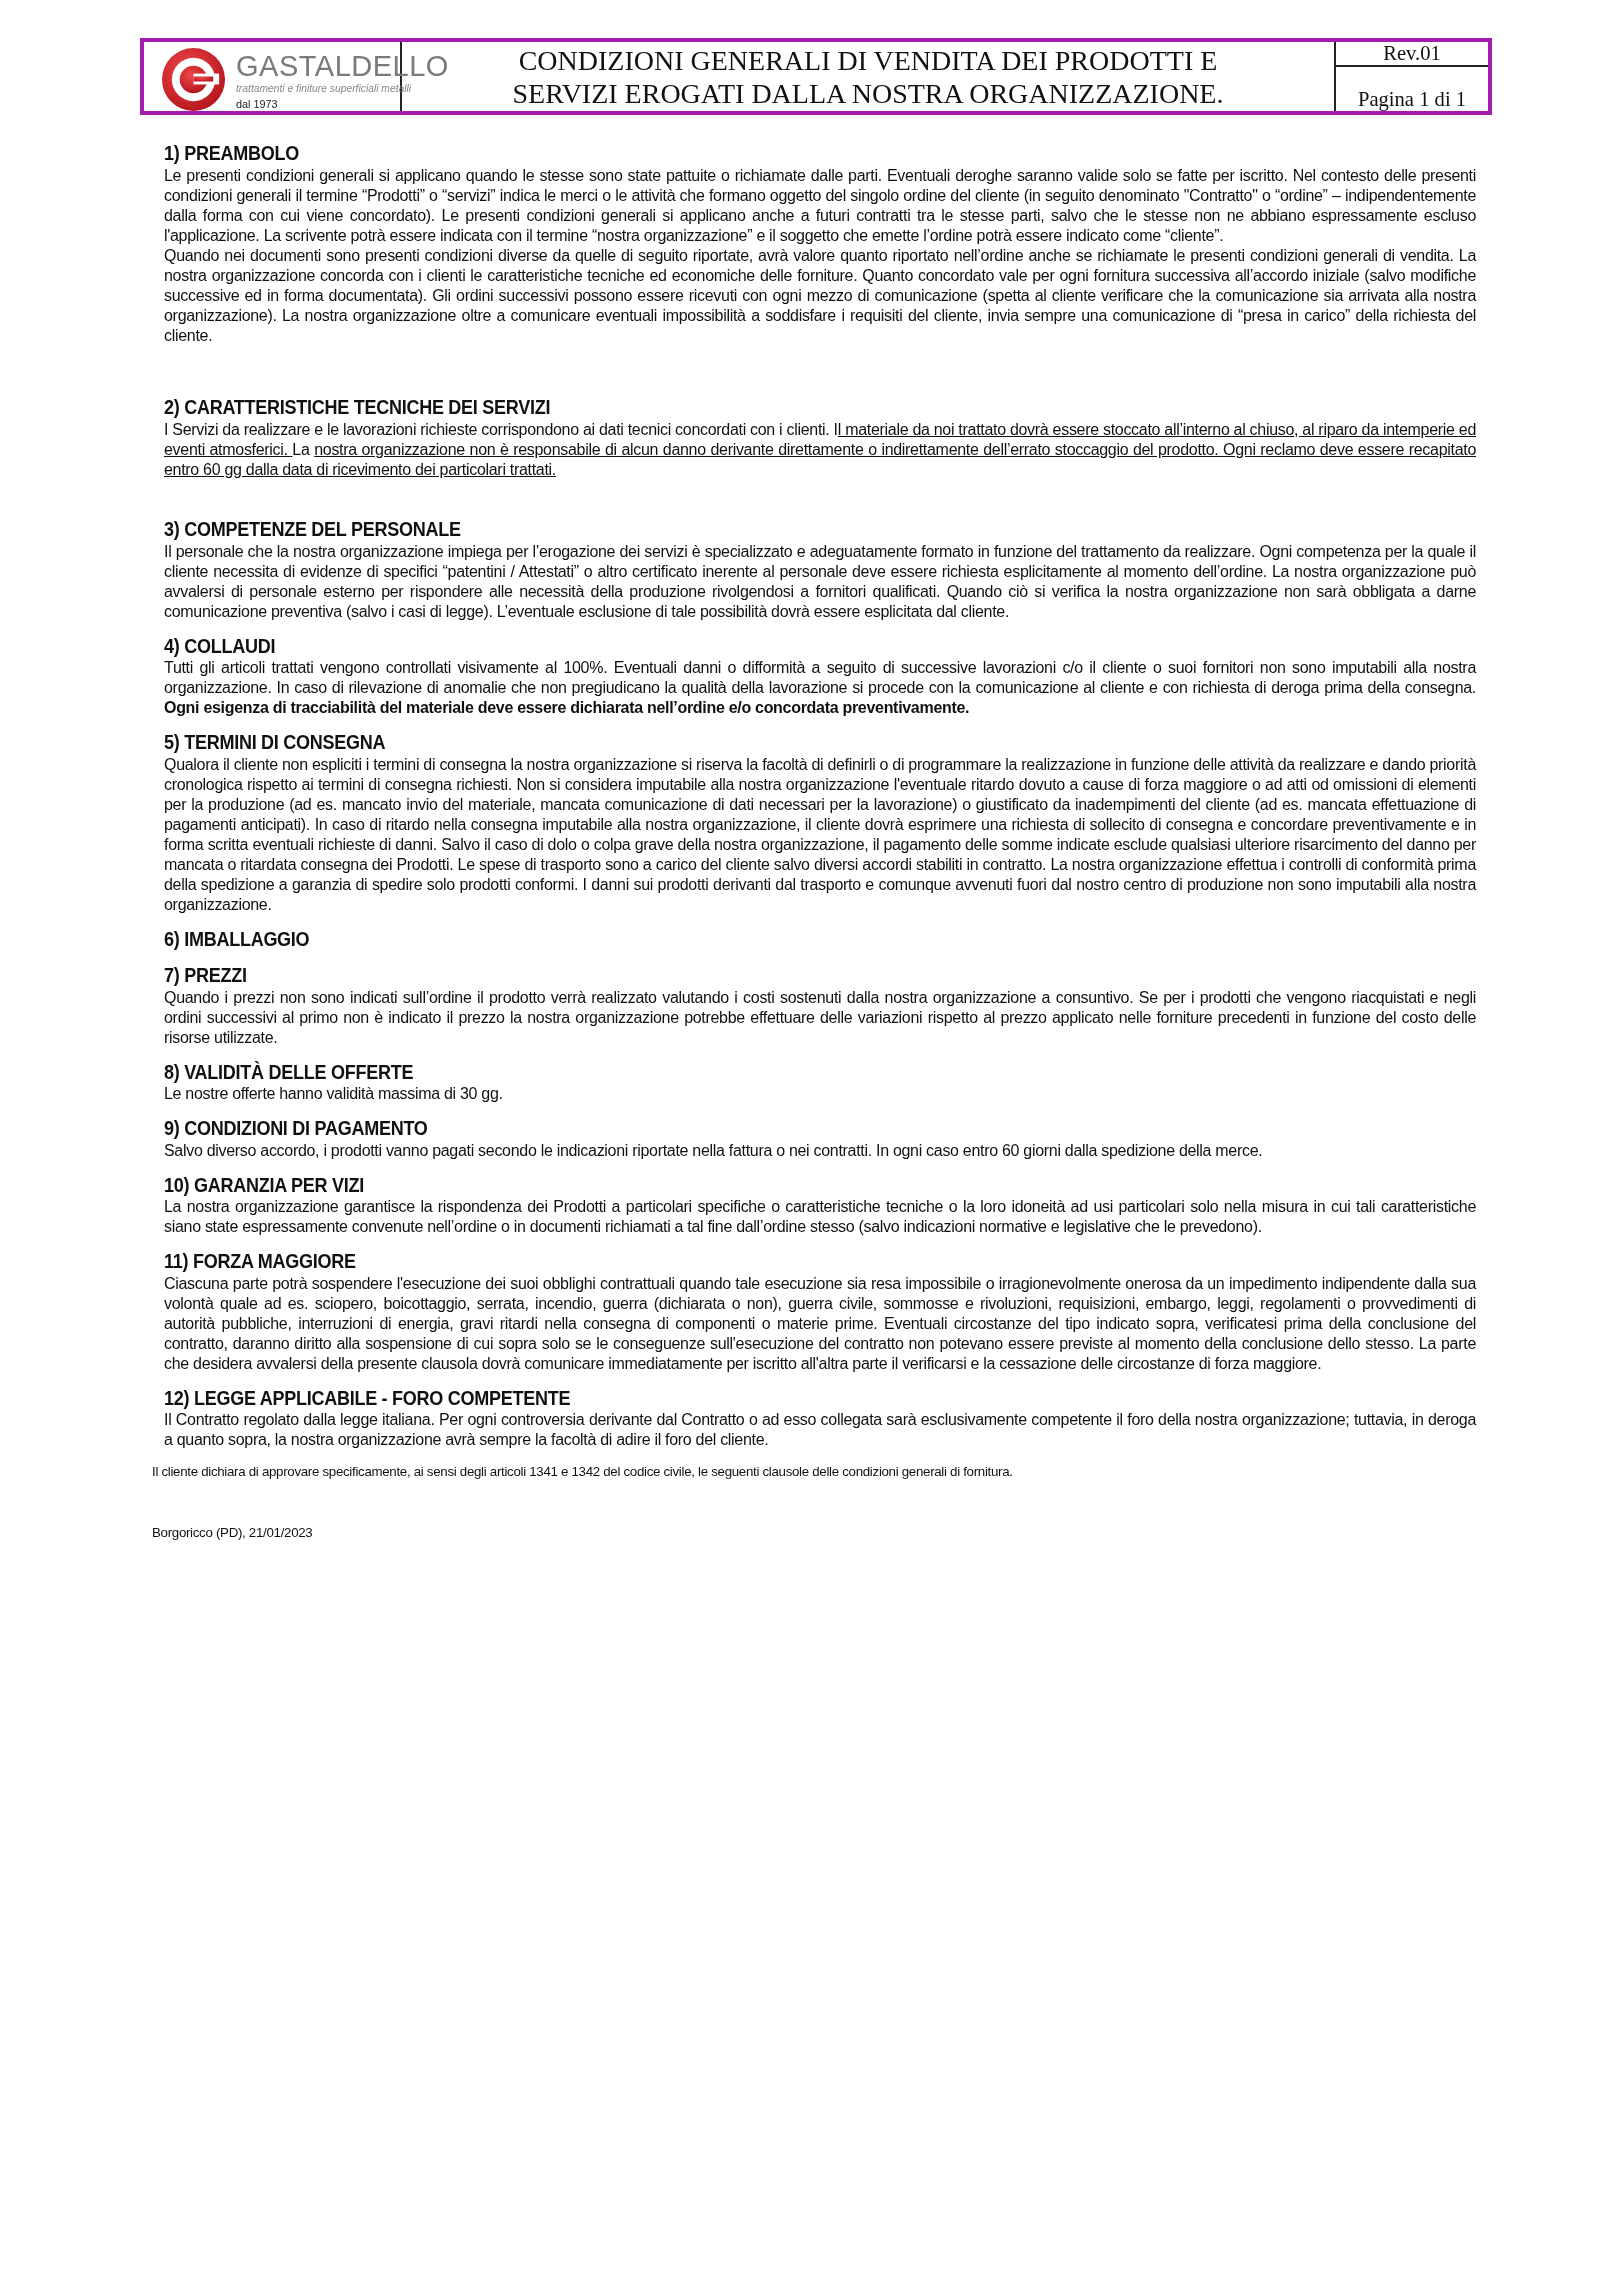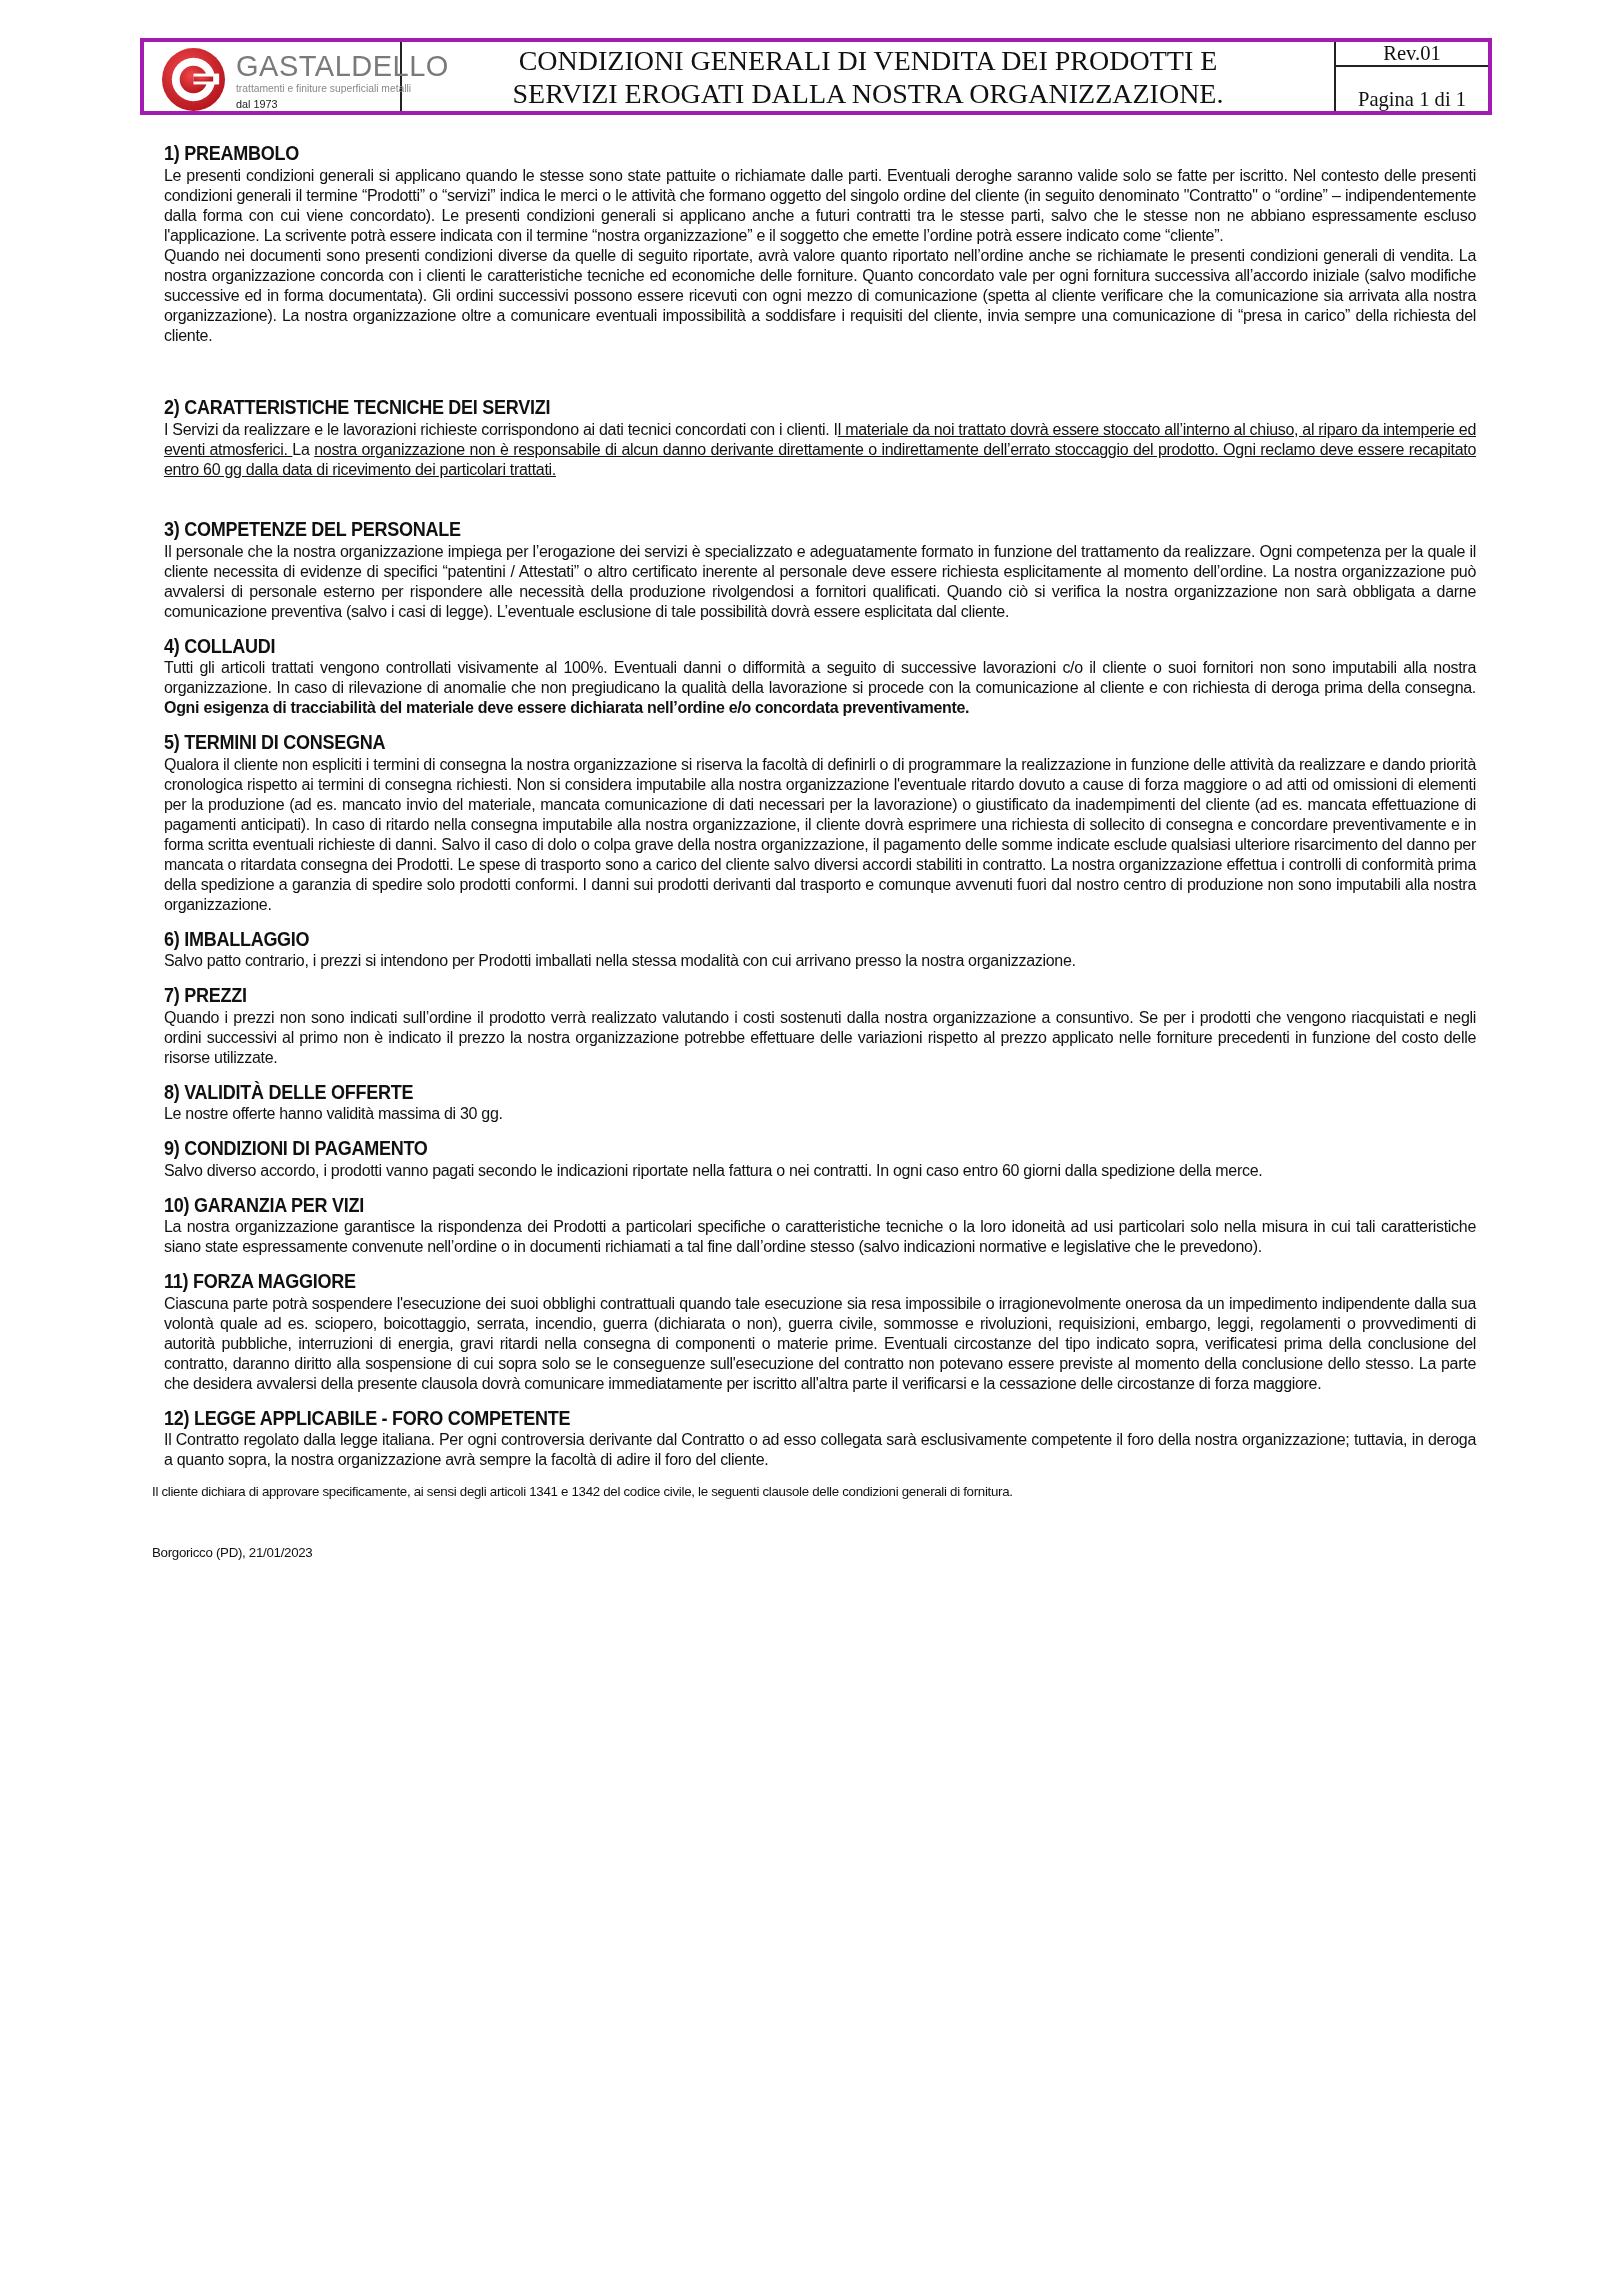--- a/index.html
+++ b/index.html
@@ -9,21 +9,21 @@
   
   .hdr { position: absolute; left: 140px; top: 38px; width: 1352px; height: 77px; border: 4px solid #a21caf; box-sizing: border-box; display: flex; }
   .hdr-logo { width: 258px; border-right: 2px solid #222; position: relative; box-sizing: border-box; }
   .hdr-title { flex: 1; border-right: 2px solid #222; display: flex; flex-direction: column; justify-content: center; align-items: center; font-family: "Liberation Serif", serif; font-size: 28px; line-height: 33px; text-align: center; color: #111; }
   .hdr-rev { width: 152px; display: flex; flex-direction: column; }
   .hdr-rev .rev { flex: 1; display: flex; align-items: center; justify-content: center; font-family: "Liberation Serif", serif; font-size: 20.6px; border-bottom: 2px solid #222; }
   .hdr-rev .pag { height: 26.5px; display: flex; align-items: center; justify-content: center; font-family: "Liberation Serif", serif; font-size: 20.6px; margin-top: 20px; }
 
   .logo-mark { position: absolute; left: 16.7px; top: 4.9px; width: 65px; height: 65px; }
   .logo-brand { position: absolute; left: 92px; top: 9.8px; font-family: "Liberation Sans", sans-serif; font-size: 29px; color: #7a7a7a; letter-spacing: 0.5px; line-height: 29px; }
-  .logo-tag { position: absolute; left: 92px; top: 41px; font-size: 10.3px; color: #888; white-space: nowrap; text-align: center; }
+  .logo-tag { position: absolute; left: 92px; top: 41px; font-size: 10.3px; font-style: italic; color: #888; white-space: nowrap; text-align: center; }
   .logo-since { position: absolute; left: 92px; top: 56px; font-size: 10.8px; color: #222; }
 
   
   .content { position: absolute; left: 152px; top: 129px; width: 1336px; }
   .sec { margin: 12px; }
   .sec h2 { font-family: "Liberation Sans", sans-serif; font-weight: bold; font-size: 19.6px; line-height: 24.5px; margin: 0; letter-spacing: -0.3px; transform: scaleX(0.92); transform-origin: left; }
   .sec p { margin: 0; font-size: 16px; line-height: 20px; text-align: justify; letter-spacing: -0.3px; }
   .u { text-decoration: underline; }
   .b { font-weight: bold; }
   .gap-lg { height: 25.5px; }
@@ -90,21 +90,20 @@
       <p><span>Tutti gli articoli trattati vengono controllati visivamente al 100%. Eventuali danni o difformità a seguito di successive lavorazioni c/o il cliente o suoi fornitori  non sono imputabili alla nostra organizzazione. In caso di rilevazione di anomalie che non pregiudicano la qualità della lavorazione si procede con la comunicazione al cliente e con richiesta di deroga prima della consegna. </span><span class="b">Ogni esigenza di tracciabilità del materiale deve essere dichiarata nell’ordine e/o concordata preventivamente.</span></p>
     </div>
 
     <div class="sec">
       <h2>5) TERMINI DI CONSEGNA</h2>
       <p>Qualora il cliente non espliciti i termini di consegna la nostra organizzazione si riserva la facoltà di definirli o di programmare la realizzazione in funzione delle attività da realizzare e dando priorità cronologica rispetto ai termini di consegna richiesti. Non si considera imputabile alla nostra organizzazione l'eventuale ritardo dovuto a cause di forza maggiore o ad atti od omissioni di elementi per la produzione (ad es. mancato invio del materiale, mancata comunicazione di dati necessari per la lavorazione) o giustificato da inadempimenti del cliente (ad es. mancata effettuazione di pagamenti anticipati). In caso di ritardo nella consegna imputabile alla nostra organizzazione, il cliente dovrà esprimere una richiesta di sollecito di consegna e concordare preventivamente e in forma scritta eventuali richieste di danni. Salvo il caso di dolo o colpa grave della nostra organizzazione, il pagamento delle somme indicate esclude qualsiasi ulteriore risarcimento del danno per mancata o ritardata consegna dei Prodotti. Le spese di trasporto sono a carico del cliente salvo diversi accordi stabiliti in contratto. La nostra organizzazione effettua i controlli di conformità prima della spedizione a garanzia di spedire solo prodotti conformi. I danni sui prodotti derivanti dal trasporto e comunque avvenuti fuori dal nostro centro di produzione non sono imputabili alla nostra organizzazione.</p>
     </div>
 
     <div class="sec">
       <h2>6) IMBALLAGGIO</h2>
-      <p>Salvo patto contrario, i prezzi si intendono per Prodotti imballati nella stessa modalità con cui arrivano presso la nostra organizzazione.</p>
     </div>
 
     <div class="sec">
       <h2>7) PREZZI</h2>
       <p>Quando i prezzi non sono indicati sull’ordine il prodotto verrà realizzato valutando i costi sostenuti dalla nostra organizzazione a consuntivo. Se per i prodotti che vengono riacquistati e negli ordini successivi al primo non è indicato il prezzo la nostra organizzazione potrebbe effettuare delle variazioni rispetto al prezzo applicato nelle forniture precedenti in funzione del costo delle risorse utilizzate.</p>
     </div>
 
     <div class="sec">
       <h2>8) VALIDITÀ DELLE OFFERTE</h2>
       <p>Le nostre offerte hanno validità massima di 30 gg.</p>

